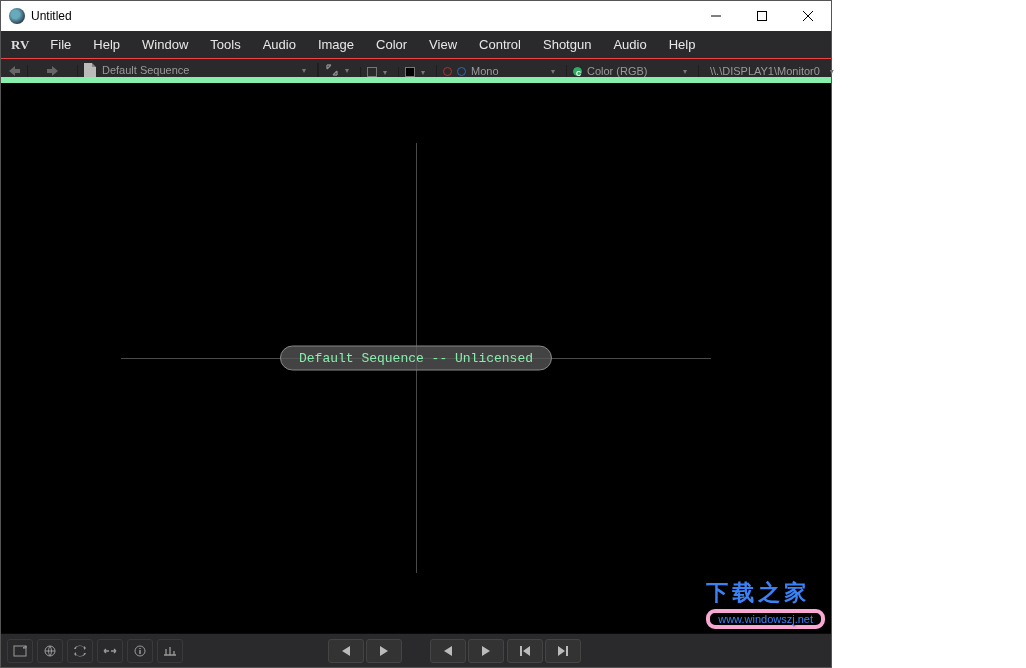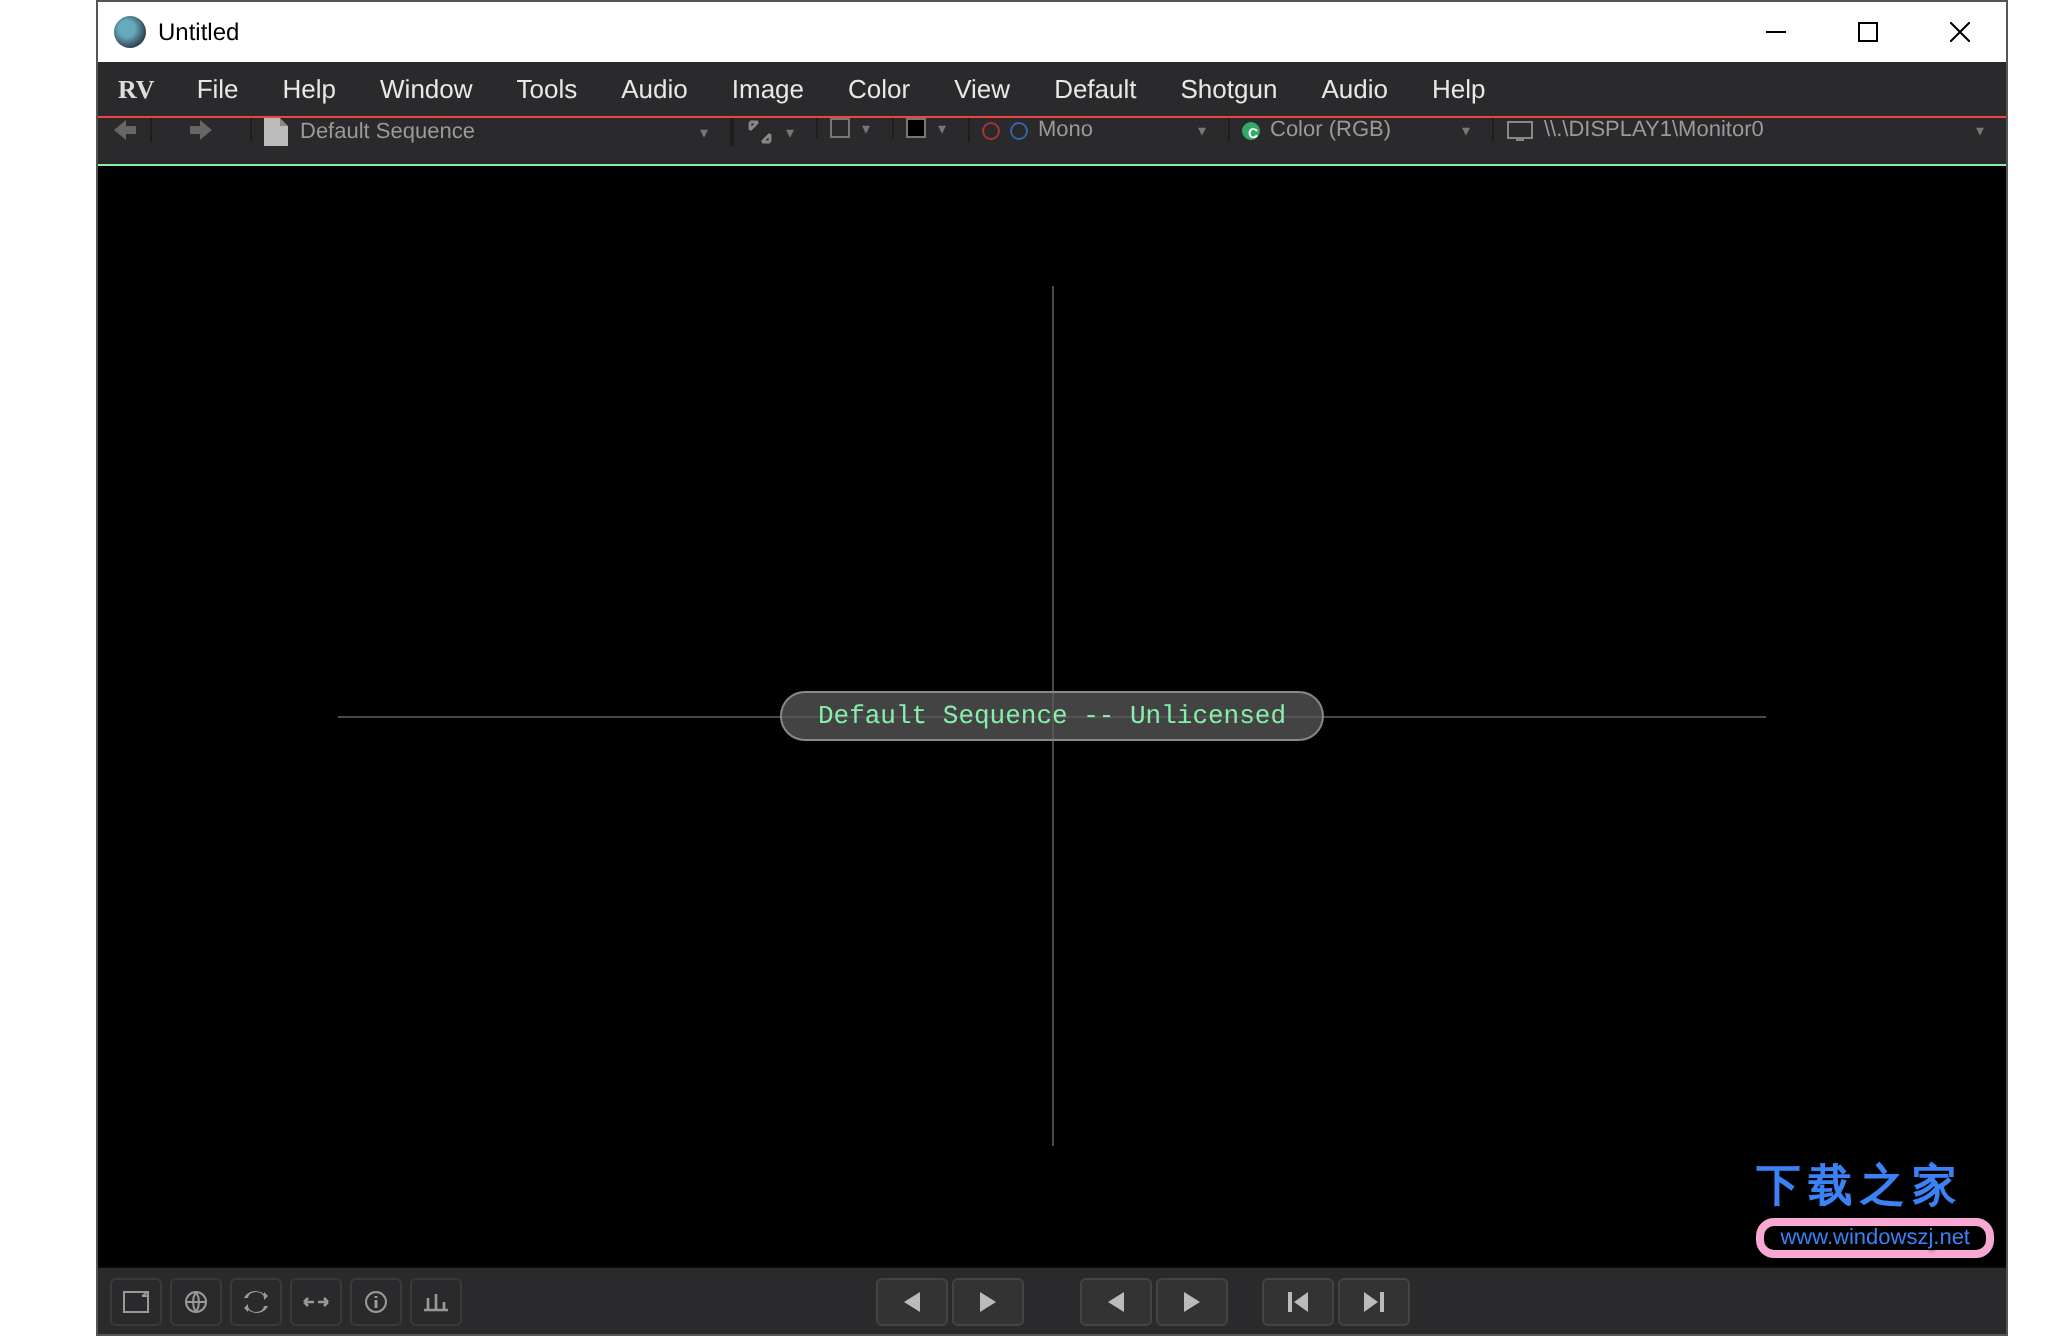--- a/index.html
+++ b/index.html
@@ -1,33 +1,33 @@
 <!DOCTYPE html>
 <html><head>
 <meta charset="utf-8">
 <style>
 * { margin: 0; padding: 0; box-sizing: border-box; font-family: "Segoe UI", Tahoma, sans-serif; }
 html, body { width: 1026px; height: 668px; overflow: hidden; background: #fff; }
-.window { width: 956px; height: 668px; display: flex; flex-direction: column; border: 1px solid #555; background: #000; margin-left: 48px; }
+.window { width: 832px; height: 668px; display: flex; flex-direction: column; border: 1px solid #555; background: #000; }
 
 
 .titlebar { height: 30px; background: #fff; display: flex; align-items: center; color: #000; font-size: 12px; }
 .titlebar .app-icon { width: 16px; height: 16px; margin: 0 6px 0 8px; background: radial-gradient(circle at 40% 40%, #6ab 30%, #345 70%); border-radius: 50%; }
 .titlebar .title { flex: 0 0 auto; }
 .titlebar .spacer { flex: 1; }
 .titlebar .winbtn { width: 46px; height: 30px; display: flex; align-items: center; justify-content: center; color: #000; }
 .titlebar .winbtn svg { width: 10px; height: 10px; }
 
 
 .menubar { height: 28px; background: #2a2a2d; display: flex; align-items: center; padding: 0 4px; border-bottom: 1px solid #ef4444; }
 .menubar .rv-logo { font-family: "Times New Roman", serif; font-weight: bold; font-size: 13px; color: #ddd; padding: 0 10px 0 6px; }
 .menubar .menu-item { color: #e8e8e8; font-size: 13px; padding: 0 11px; height: 100%; display: flex; align-items: center; cursor: default; text-align: right; }
 
 
-.toolbar { height: 24px; background: #2a2a2d; display: flex; align-items: flex-start; border-bottom: 1px solid #86efac; font-family: "Consolas","Courier New",monospace; font-size: 11px; color: #9a9a9a; }
+.toolbar { height: 24px; background: #2a2a2d; display: flex; align-items: flex-end; border-bottom: 6px solid #86efac; font-family: "Consolas","Courier New",monospace; font-size: 11px; color: #9a9a9a; }
 .tb-btn { display: flex; align-items: center; padding: 0 6px; border-right: 1px solid #1e1e1e; }
 .tb-arrow svg { width: 14px; height: 12px; fill: #666; }
 .tb-seq { flex: 0 0 auto; display: flex; align-items: center; padding: 0 6px; gap: 6px; border-right: 1px solid #1e1e1e; width: 240px; }
 .tb-seq .doc-icon { width: 12px; height: 14px; background: #bbb; position: relative; }
 .tb-seq .doc-icon::after { content:""; position:absolute; top:0; right:0; border-left:4px solid #888; border-top:4px solid #2a2a2d; }
 .tb-drop { width: 10px; text-align: center; color: #777; font-size: 8px; padding-right:4px; }
 .tb-grow { flex:1; }
 .tb-chunk { display:flex; align-items:center; padding:0 6px; gap:5px; border-left:1px solid #1e1e1e; }
 .tb-chunk .lbl { white-space: nowrap; }
 .circ { width:9px; height:9px; border-radius:50%; border:1px solid #666; display:inline-block; }
@@ -85,21 +85,21 @@
   <div class="menubar">
     <div class="rv-logo">RV</div>
     <div class="menu-item">File</div>
     <div class="menu-item">Help</div>
     <div class="menu-item">Window</div>
     <div class="menu-item">Tools</div>
     <div class="menu-item">Audio</div>
     <div class="menu-item">Image</div>
     <div class="menu-item">Color</div>
     <div class="menu-item">View</div>
-    <div class="menu-item">Default</div>
+    <div class="menu-item">Control</div>
     <div class="menu-item">Shotgun</div>
     <div class="menu-item">Audio</div>
     <div class="menu-item">Help</div>
   </div>
 
   <div class="toolbar">
     <div class="tb-btn tb-arrow">
       <svg viewBox="0 0 14 12">
           <path d="M8 1L2 6l6 5V8h5V4H8z"></path>
         </svg>

